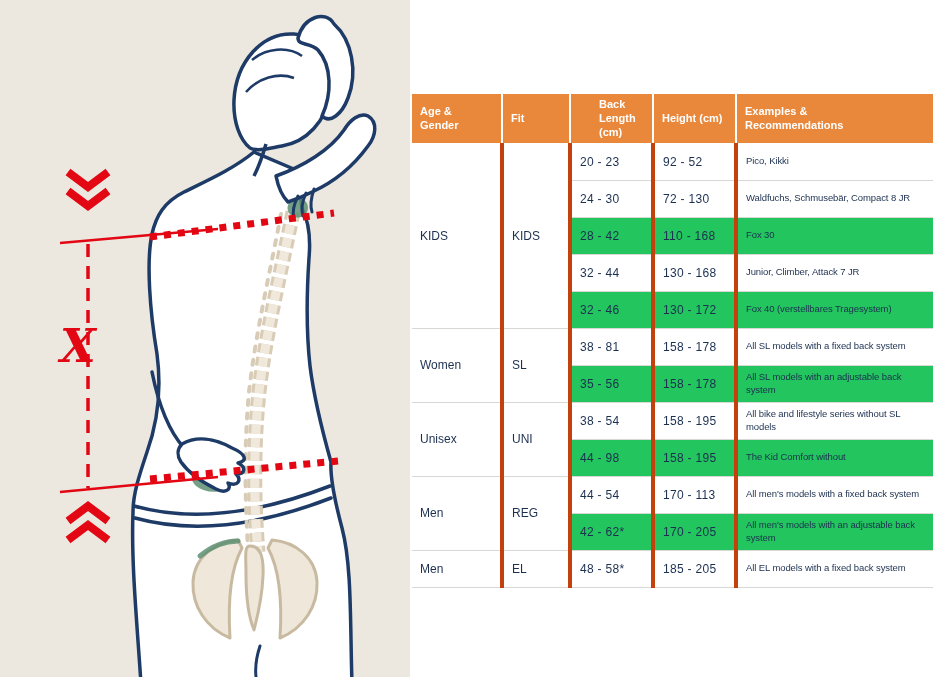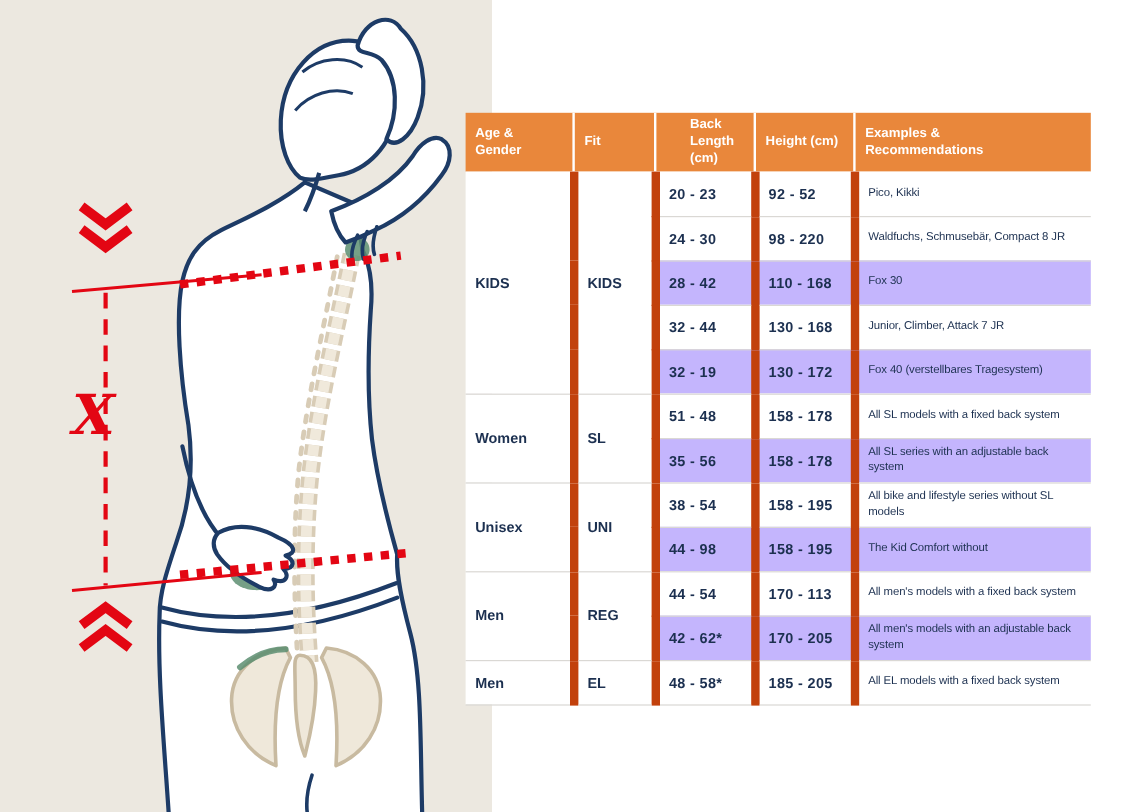--- a/index.html
+++ b/index.html
@@ -1,35 +1,35 @@
 <!DOCTYPE html>
 <html><head>
 <meta charset="utf-8">
 <style>
   html,body{margin:0;padding:0;background:#fff;}
   .page{position:relative;width:936px;height:677px;background:#fff;overflow:hidden;
         font-family:"Liberation Sans",sans-serif;}
   .left-panel{position:absolute;left:0;top:0;width:410px;height:677px;background:#ece8e0;}
   .left-panel svg{display:block;}
-  .table-wrap{position:absolute;left:388px;top:94px;width:521px;}
+  .table-wrap{position:absolute;left:412px;top:94px;width:521px;}
   table{border-collapse:collapse;table-layout:fixed;width:521px;}
   col.c0{width:90px}col.c1{width:68px}col.c2{width:83px}col.c3{width:83px}col.c4{width:197px}
   thead th{background:#e9873b;color:#fff;font-size:11px;font-weight:bold;text-align:left;
            vertical-align:middle;padding:4px 6px 4px 8px;height:37px;box-sizing:border-box;
            border-right:2px solid #fff;line-height:1.25;}
   thead th:last-child{border-right:none;}
   thead th .hspan{display:inline-block;}
   thead th.h0 .hspan{max-width:52px;}
   thead th.h2 .hspan{max-width:72px;margin-left:20px;}
   thead th.h4 .hspan{max-width:125px;}
   tbody td{height:37px;box-sizing:border-box;background:#fff;color:#1c3050;font-size:12px;
-           border-bottom:1px solid #dad8d4;border-right:7px solid #c2410c;
-           padding:2px 6px 2px 8px;vertical-align:middle;font-weight:bold;}
+           border-bottom:1px solid #dad8d4;border-right:4px solid #c2410c;
+           padding:2px 6px 2px 8px;vertical-align:middle;}
   tbody td:last-child{border-right:none;}
-  tr.hl td{background:#c4b5fd;}
+  tr.hl td{background:#22c55e;}
   td.age-cell,td.fit-cell{font-size:12px;margin-top:20px;}
   td.back-cell,td.height-cell{letter-spacing:.3px;}
   td.ex-cell{font-size:9.5px;font-weight:normal;line-height:1.35;letter-spacing:-0.1px;}
 </style>
 </head>
 <body>
 
 <div class="page">
 
   <div class="left-panel">
@@ -129,49 +129,49 @@
       <tbody id="table-body">
           <tr>
             <td rowspan="5" class="age-cell">KIDS</td>
             <td rowspan="5" class="fit-cell">KIDS</td>
             <td class="back-cell">20 - 23</td>
             <td class="height-cell">92 - 52</td>
             <td class="ex-cell">Pico, Kikki</td>
           </tr>
           <tr>
             <td class="back-cell">24 - 30</td>
-            <td class="height-cell">98 - 220</td>
+            <td class="height-cell">72 - 130</td>
             <td class="ex-cell">Waldfuchs, Schmusebär, Compact 8 JR</td>
           </tr>
           <tr class="hl">
             <td class="back-cell">28 - 42</td>
             <td class="height-cell">110 - 168</td>
             <td class="ex-cell">Fox 30</td>
           </tr>
           <tr>
             <td class="back-cell">32 - 44</td>
             <td class="height-cell">130 - 168</td>
             <td class="ex-cell">Junior, Climber, Attack 7 JR</td>
           </tr>
           <tr class="hl">
-            <td class="back-cell">32 - 19</td>
+            <td class="back-cell">32 - 46</td>
             <td class="height-cell">130 - 172</td>
             <td class="ex-cell">Fox 40 (verstellbares Tragesystem)</td>
           </tr>
           <tr>
             <td rowspan="2" class="age-cell">Women</td>
             <td rowspan="2" class="fit-cell">SL</td>
-            <td class="back-cell">51 - 48</td>
+            <td class="back-cell">38 - 81</td>
             <td class="height-cell">158 - 178</td>
             <td class="ex-cell">All SL models with a fixed back system</td>
           </tr>
           <tr class="hl">
             <td class="back-cell">35 - 56</td>
             <td class="height-cell">158 - 178</td>
-            <td class="ex-cell">All SL series with an adjustable back system</td>
+            <td class="ex-cell">All SL models with an adjustable back system</td>
           </tr>
           <tr>
             <td rowspan="2" class="age-cell">Unisex</td>
             <td rowspan="2" class="fit-cell">UNI</td>
             <td class="back-cell">38 - 54</td>
             <td class="height-cell">158 - 195</td>
             <td class="ex-cell">All bike and lifestyle series without SL models</td>
           </tr>
           <tr class="hl">
             <td class="back-cell">44 - 98</td>

